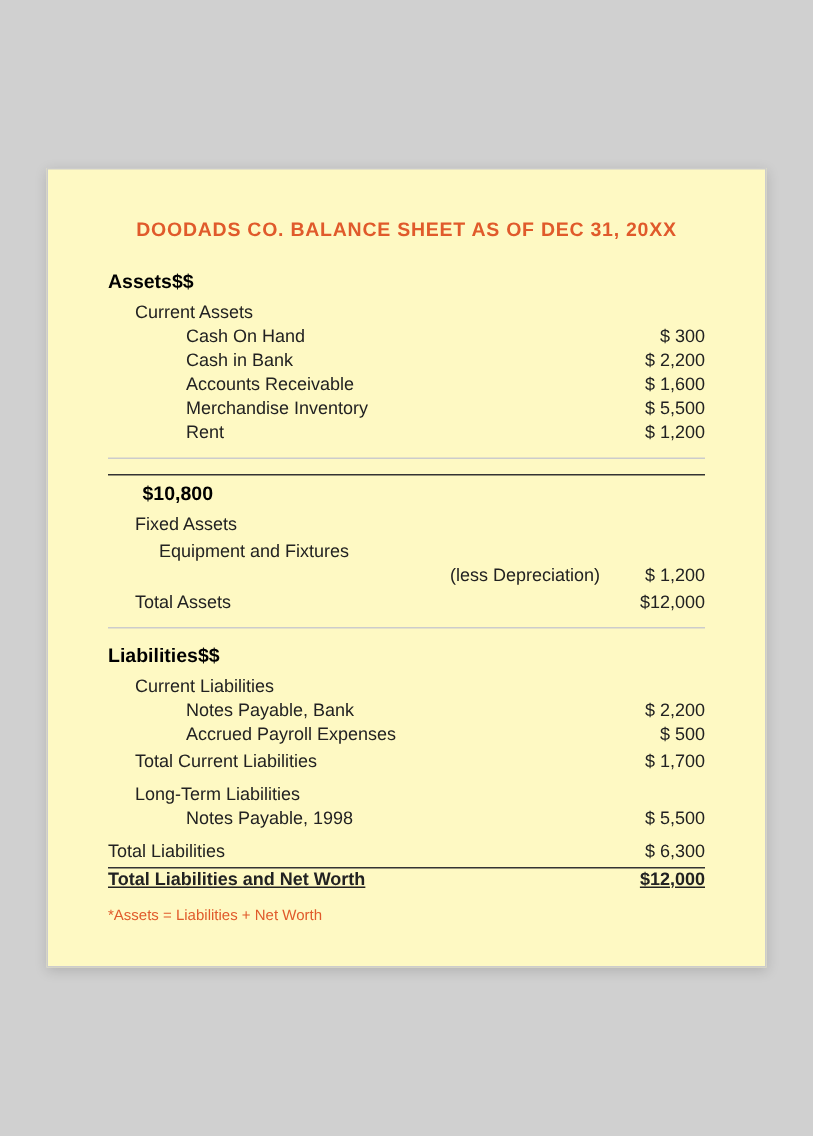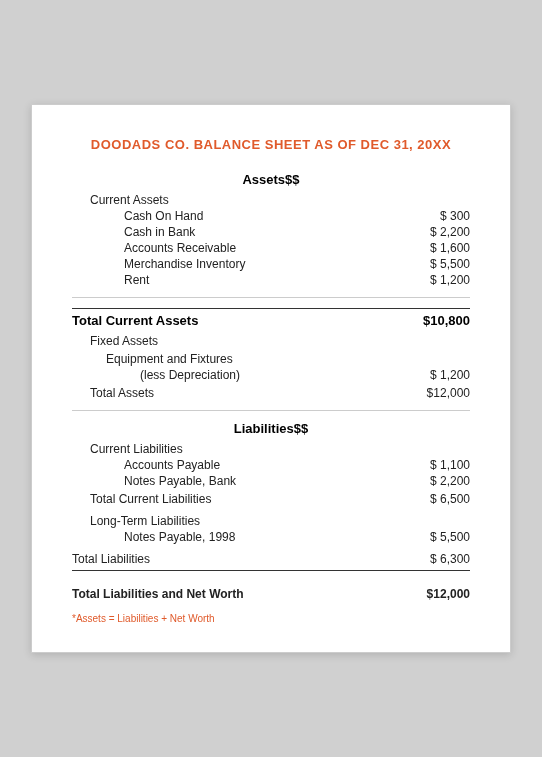--- a/index.html
+++ b/index.html
@@ -10,38 +10,38 @@
     body {
       background: #d0d0d0;
       display: flex;
       justify-content: center;
       align-items: center;
       min-height: 757px;
       width: 542px;
       font-family: Arial, sans-serif;
     }
     .sheet {
-      background: #ffffff;
+      background: #fef9c3;
       width: 480px;
       padding: 32px 40px 28px 40px;
       border: 1px solid #ccc;
       box-shadow: 0 2px 8px rgba(0,0,0,0.15);
     }
     .title {
       color: #e05a2b;
       font-size: 13px;
       font-weight: bold;
       letter-spacing: 0.5px;
       text-align: center;
       margin-bottom: 20px;
       text-transform: uppercase;
     }
     .section-header {
       display: flex;
-      justify-content: center;
+      justify-content: flex-start;
       font-weight: bold;
       font-size: 13px;
       margin-bottom: 6px;
       margin-top: 4px;
     }
     .subsection-label {
       font-size: 12px;
       margin-left: 18px;
       margin-top: 6px;
       margin-bottom: 2px;
@@ -57,21 +57,21 @@
     .line-item {
       display: flex;
       justify-content: space-between;
       font-size: 12px;
       margin-left: 52px;
       margin-top: 2px;
       color: #222;
     }
     .line-item-indent2 {
       display: flex;
-      justify-content: space-between;
+      justify-content: flex-end;
       font-size: 12px;
       margin-left: 68px;
       margin-top: 2px;
       color: #222;
     }
     .total-line {
       display: flex;
       justify-content: space-between;
       font-size: 13px;
       font-weight: bold;
@@ -149,21 +149,20 @@
 
 
   <div class="line-item">
     <span>Rent</span>
     <span class="amount">$ 1,200</span>
   </div>
 
   <hr class="divider">
 
   <div class="total-line">
-    <span>Total Current Assets</span>
     <span class="amount">$10,800</span>
   </div>
 
   <div class="subsection-label">Fixed Assets</div>
 
   <div class="sub-subsection-label">Equipment and Fixtures</div>
 
   <div class="line-item-indent2">
     <span>(less Depreciation)</span>
     <span class="amount">$ 1,200</span>
@@ -176,49 +175,49 @@
 
   <hr class="divider">
 
   <div class="section-header">
     <span>Liabilities</span>
     <span>$$</span>
   </div>
 
   <div class="subsection-label">Current Liabilities</div>
 
-  <div class="line-item">
-    <span>Accounts Payable</span>
-    <span class="amount">$ 1,100</span>
-  </div>
 
   <div class="line-item">
     <span>Notes Payable, Bank</span>
     <span class="amount">$ 2,200</span>
   </div>
 
+  <div class="line-item">
+    <span>Accrued Payroll Expenses</span>
+    <span class="amount">$ 500</span>
+  </div>
 
   <div class="sub-total-line">
     <span>Total Current Liabilities</span>
-    <span class="amount">$ 6,500</span>
+    <span class="amount">$ 1,700</span>
   </div>
 
   <div class="subsection-label" style="margin-top:8px;">Long-Term Liabilities</div>
 
   <div class="line-item">
     <span>Notes Payable, 1998</span>
     <span class="amount">$ 5,500</span>
   </div>
 
   <div class="sub-total-line-full" style="margin-top:8px;align-items:flex-end;">
     <span>Total Liabilities</span>
     <span class="amount">$ 6,300</span>
   </div>
 
 
-  <div class="sub-total-line-full bold-total" style="margin-top:4px; border-top:1px solid #333; padding-top:16px;">
+  <div class="sub-total-line-full bold-total" style="margin-top:4px; border-top:1px solid #333; padding-top:0;text-decoration:underline;">
     <span>Total Liabilities and Net Worth</span>
     <span class="amount">$12,000</span>
   </div>
 
   <div class="footnote">*Assets = Liabilities + Net Worth</div>
 
 </div>
 
 </body></html>

